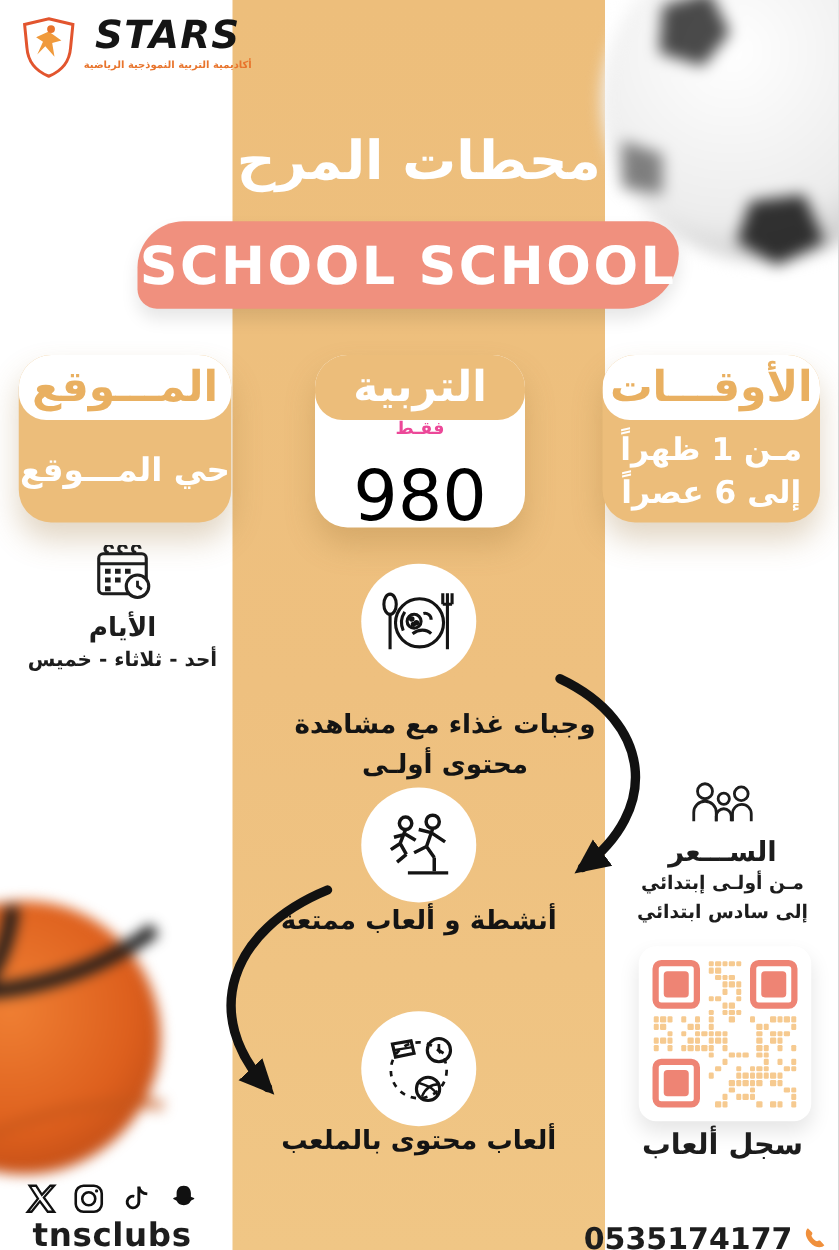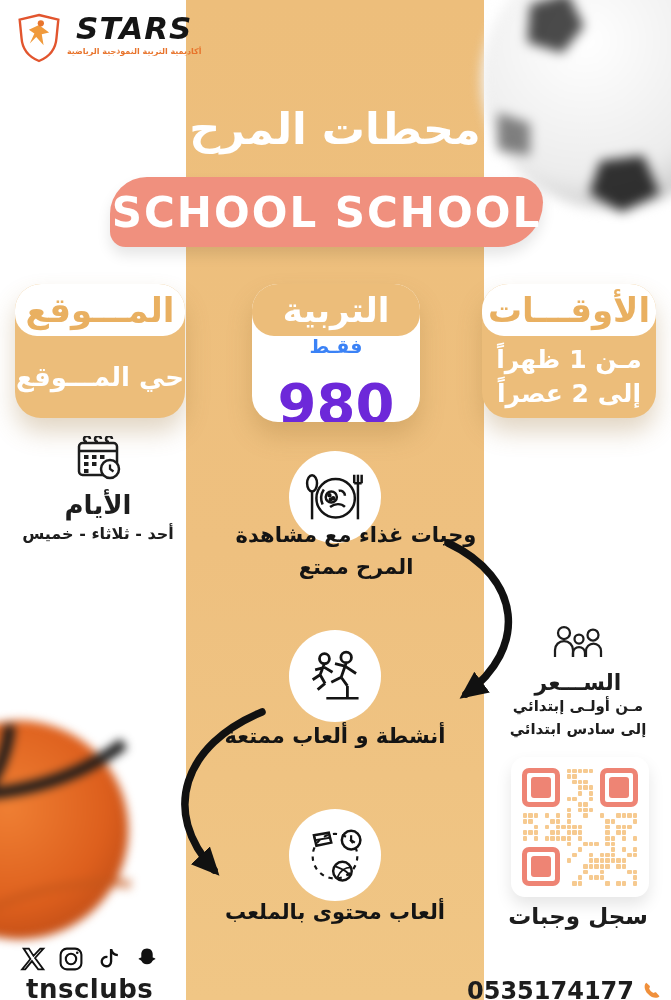--- a/index.html
+++ b/index.html
@@ -36,41 +36,41 @@
          box-shadow:0 14px 24px rgba(160,120,60,.30); display:flex; flex-direction:column; }
   .card .hd{ height:52px; flex:none; display:flex; align-items:center; justify-content:center;
              font-weight:bold; font-size:34px; direction:rtl; border-radius:0 0 22px 22px; z-index:1; }
   .card .bd{ flex:1; display:flex; flex-direction:column; align-items:center; justify-content:center;
              font-weight:bold; direction:rtl; margin-top:-8px; padding-top:8px; }
   .card.location{ left:15px; width:170px; background:#ecbd7a; }
   .card.location .hd{ background:#ffffff; color:#e9b061; }
   .card.location .bd{ color:#ffffff; font-size:26px; }
   .card.price{ left:252px; width:168px; height:138px; background:#ffffff; }
   .card.price .hd{ background:#ecbd7a; color:#ffffff; }
-  .card.price .note{ color:#3b82f6; font-size:19px; line-height:1.1; }
-  .card.price .amount{ color:#6d28d9; font-size:56px; line-height:.95; font-weight:bold;
+  .card.price .note{ color:#ec4899; font-size:14px; line-height:1.1; }
+  .card.price .amount{ color:#000000; font-size:56px; line-height:.95; font-weight:normal;
                        font-family:"DejaVu Sans",sans-serif;margin-top:20px; }
   .card.times{ left:482px; width:174px; background:#ecbd7a; }
   .card.times .hd{ background:#ffffff; color:#e9b061; }
   .card.times .bd{ color:#ffffff; font-size:25px; line-height:1.35; }
 
   
   .days{ position:absolute; left:22px; top:436px; width:152px; text-align:center; direction:rtl; }
   .days svg{ width:50px; height:48px; }
-  .days .d-title{ font-size:26px; font-weight:bold; margin-top:2px; }
+  .days .d-title{ font-size:21px; font-weight:bold; margin-top:2px; }
   .days .d-value{ font-size:16px; font-weight:bold; margin-top:4px; }
 
   
   .fcircle{ position:absolute; left:289px; width:92px; height:92px; border-radius:50%; background:#fff;
             display:flex; align-items:center; justify-content:center; }
   .fcircle svg{ width:62px; height:62px; }
   .c1{ top:451px; } .c2{ top:630px; } .c3{ top:809px; }
   .ftext{ position:absolute; left:186px; width:298px; text-align:center; font-weight:bold;
           color:#141414; direction:rtl; font-size:21px; line-height:1.5; }
-  .t1{ top:520px;padding-left:42px; } .t2{ top:721px; } .t3{ top:897px; }
+  .t1{ top:564px;padding-left:42px; } .t2{ top:721px; } .t3{ top:897px; }
 
   
   .arrows{ position:absolute; left:0; top:0; width:671px; height:1000px; pointer-events:none; }
 
   
   .ages{ position:absolute; left:494px; top:622px; width:168px; text-align:center; direction:rtl; }
   .ages svg{ width:52px; height:42px; }
   .a-title{ font-size:22px; font-weight:bold; margin-top:2px; }
   .a-line{ font-size:15px; font-weight:bold; line-height:1.55; }
 
@@ -161,21 +161,21 @@
     <div class="bd">
       <span class="note">فقـط</span>
       <span class="amount">980</span>
     </div>
   </div>
 
   <div class="card times">
     <div class="hd">الأوقـــات</div>
     <div class="bd">
       <span>مـن 1 ظهراً</span>
-      <span>إلى 2 عصراً</span>
+      <span>إلى 6 عصراً</span>
     </div>
   </div>
 
   <div class="days">
     <svg viewBox="0 0 100 96" fill="none" stroke="#1d1d1d" stroke-width="5">
       <path d="M28 12 a6 6 0 1 1 6 -6 M50 12 a6 6 0 1 1 6 -6 M72 12 a6 6 0 1 1 6 -6"></path>
       <rect x="12" y="14" width="76" height="64" rx="7"></rect>
       <line x1="12" y1="30" x2="88" y2="30"></line>
       <rect x="22" y="38" width="9" height="8" fill="#1d1d1d" stroke="none"></rect>
       <rect x="38" y="38" width="9" height="8" fill="#1d1d1d" stroke="none"></rect>
@@ -200,21 +200,21 @@
         <circle cx="41" cy="47" r="1.6" fill="#141414"></circle>
       <circle cx="47" cy="52" r="1.6" fill="#141414"></circle>
         <circle cx="43" cy="54" r="1.4" fill="#141414"></circle>
       <path d="M56 40 a8 8 0 0 1 10 8 M42 66 c8 -6 18 -6 24 0"></path>
       <line x1="87" y1="14" x2="87" y2="86"></line>
       <path d="M81 14 v14 M93 14 v14 M81 28 h12"></path>
     </svg>
   </div>
   <div class="ftext t1">
     <div>وجبات غذاء مع مشاهدة</div>
-    <div>المرح ممتع</div>
+    <div>محتوى أولـى</div>
   </div>
 
   <svg class="arrows" viewBox="0 0 671 1000">
     <defs>
       <marker id="ah" markerUnits="userSpaceOnUse" markerWidth="30" markerHeight="30" refX="20" refY="15" orient="auto">
         <path d="M0 2 L28 15 L0 28 Z" fill="#111"></path>
       </marker>
     </defs>
     <path d="M448 543 C 522 578, 528 648, 466 694" stroke="#111" stroke-width="7.5" fill="none" stroke-linecap="round" marker-end="url(#ah)"></path>
     <path d="M262 712 C 184 744, 160 812, 214 870" stroke="#111" stroke-width="7.5" fill="none" stroke-linecap="round" marker-end="url(#ah)"></path>
@@ -389,21 +389,21 @@
           <div style="grid-area: 21 / 16;"></div>
           <div style="grid-area: 21 / 18;"></div>
           <div style="grid-area: 21 / 19;"></div>
           <div style="grid-area: 21 / 21;"></div>
         </div>
       <div class="finder f-tl"></div>
       <div class="finder f-tr"></div>
       <div class="finder f-bl"></div>
     </div>
   </div>
-  <div class="register">سجل وجبات</div>
+  <div class="register">سجل ألعاب</div>
 
   <div class="social">
     <svg viewBox="0 0 100 100">
       <path d="M14 10 h20 L52 38 L78 10 h12 L58 46 L90 90 H70 L46 58 L20 90 H8 L40 50 Z" fill="none" stroke="#111" stroke-width="7"></path>
     </svg>
     <svg viewBox="0 0 100 100" fill="none" stroke="#111" stroke-width="8">
       <rect x="10" y="10" width="80" height="80" rx="24"></rect>
       <circle cx="50" cy="50" r="20"></circle>
       <circle cx="74" cy="26" r="5" fill="#111" stroke="none"></circle>
     </svg>

